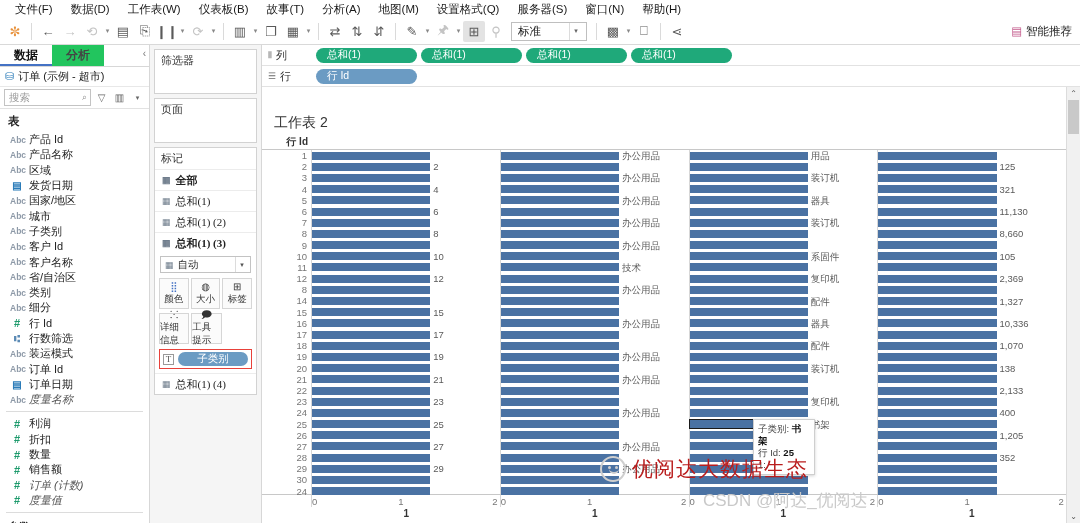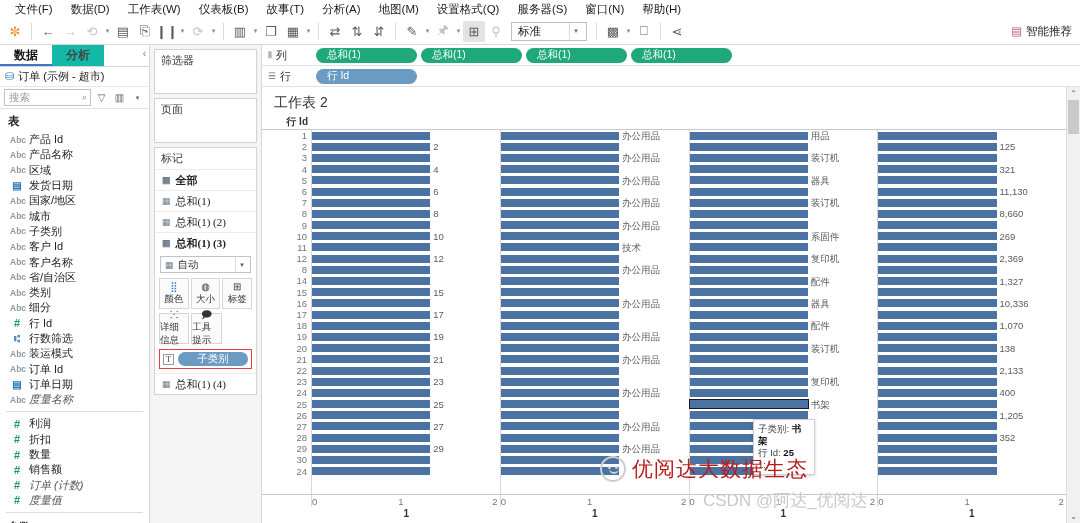--- a/index.html
+++ b/index.html
@@ -38,21 +38,21 @@
 
   
   .main { display:flex; height:478px; }
 
   
   .leftpane { width:150px; border-right:1px solid #d7d7d7; display:flex; flex-direction:column;
               background:#fff; }
   .dtabs { display:flex; height:22px; border-bottom:1px solid #d7d7d7; position:relative; }
   .dtab { padding:0 14px; line-height:21px; font-size:12px; font-weight:bold; color:#333; cursor:default; }
   .dtab.active { border-bottom:2px solid #4472c4; color:#111; }
-  .dtab.inactive { background:#14b8a6; font-weight:bold; color:#444;font-family:Liberation Serif, serif; }
+  .dtab.inactive { background:#22c55e; font-weight:bold; color:#444;font-family:Liberation Serif, serif; }
   .collapse { position:absolute; right:3px; top:3px; color:#777; font-size:10px; }
   .dsrow { height:20px; display:flex; align-items:center; gap:4px; padding:0 5px;
            font-size:11px; color:#222; border-bottom:1px solid #e8e8e8; }
   .searchrow { display:flex; align-items:center; height:22px; padding:2px 4px; gap:3px;
                border-bottom:1px solid #e2e2e2; }
   .searchbox { flex:1; height:17px; border:1px solid #c3c3c3; background:#fff;
                display:flex; align-items:center; padding:0 4px; font-size:10.5px; color:#9a9a9a; position:relative;}
   .searchbox .si { position:absolute; right:3px; color:#888; font-size:9px; }
   .ibtn { width:15px;height:17px;display:flex;align-items:center;justify-content:center;
           color:#666;font-size:10px; }
@@ -108,21 +108,21 @@
   .shelf .lbl .gi { color:#6a6a6a; font-size:9px; }
   .pillarea { flex:1; display:flex; align-items:center; gap:4px; }
   .pill { height:15px; border-radius:8px; display:flex; align-items:center;
           padding:0 11px; font-size:10.5px; color:#fff; white-space:nowrap; }
   .pill.green { background:#1fa97a; width:101px; justify-content:flex-start; }
   .pill.blue  { background:#6b9bc3; width:101px; justify-content:flex-start; }
 
   .wsarea { flex:1; display:flex; min-height:0; position:relative; }
   .ws { flex:1; display:flex; flex-direction:column; min-width:0; position:relative;
         background:#fff; }
-  .wstitle { font-size:14px; color:#333; padding:7px 0 5px 12px; }
+  .wstitle { font-size:14px; color:#333; padding:7px 0 5px 12px;margin-top:20px; }
 
   .hdrrow { height:13px; display:flex; align-items:flex-end; border-bottom:1px solid #c8c8c8;
             font-size:10px; font-weight:bold; color:#333; }
   .hdrrow .rowhdr { width:50px; text-align:right; padding-right:4px; }
 
   .plotbody { flex:1; display:flex; min-height:0; position:relative; }
   .rowaxis { width:50px; flex:0 0 50px; border-right:1px solid #d7d7d7; }
   .rowaxis .rl { height:11.2px; font-size:9.5px; color:#777; text-align:right;
                  padding-right:4px; line-height:11.2px; }
   .panes { flex:1; display:flex; min-width:0; }
@@ -912,21 +912,21 @@
                 <div class="brow">
                   <div class="bar" style="width: 63%; background: rgb(74, 114, 163);"></div>
                   <span class="blab">8,660</span>
                 </div>
                 <div class="brow">
                   <div class="bar" style="width: 63%; background: rgb(74, 114, 163);"></div>
                   <span class="blab"></span>
                 </div>
                 <div class="brow">
                   <div class="bar" style="width: 63%; background: rgb(74, 114, 163);"></div>
-                  <span class="blab">269</span>
+                  <span class="blab">105</span>
                 </div>
                 <div class="brow">
                   <div class="bar" style="width: 63%; background: rgb(74, 114, 163);"></div>
                   <span class="blab"></span>
                 </div>
                 <div class="brow">
                   <div class="bar" style="width: 63%; background: rgb(74, 114, 163);"></div>
                   <span class="blab">2,369</span>
                 </div>
                 <div class="brow">

